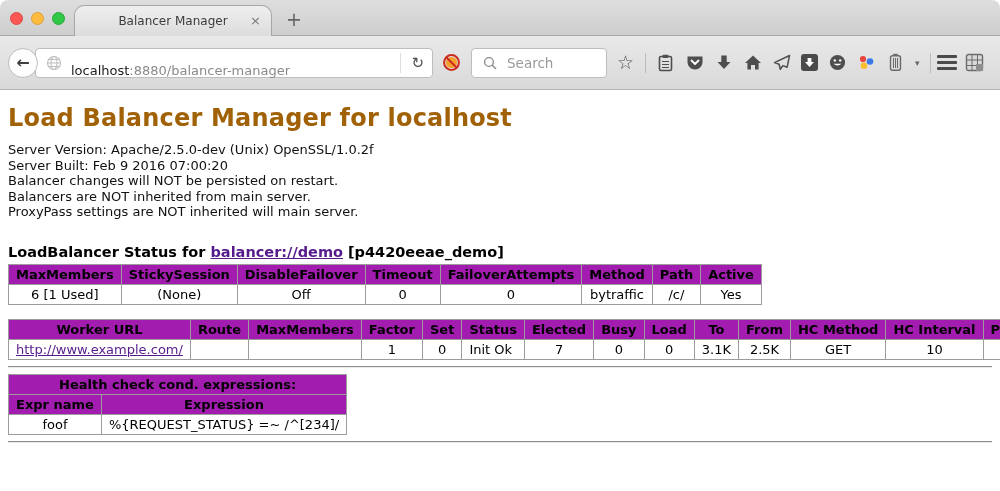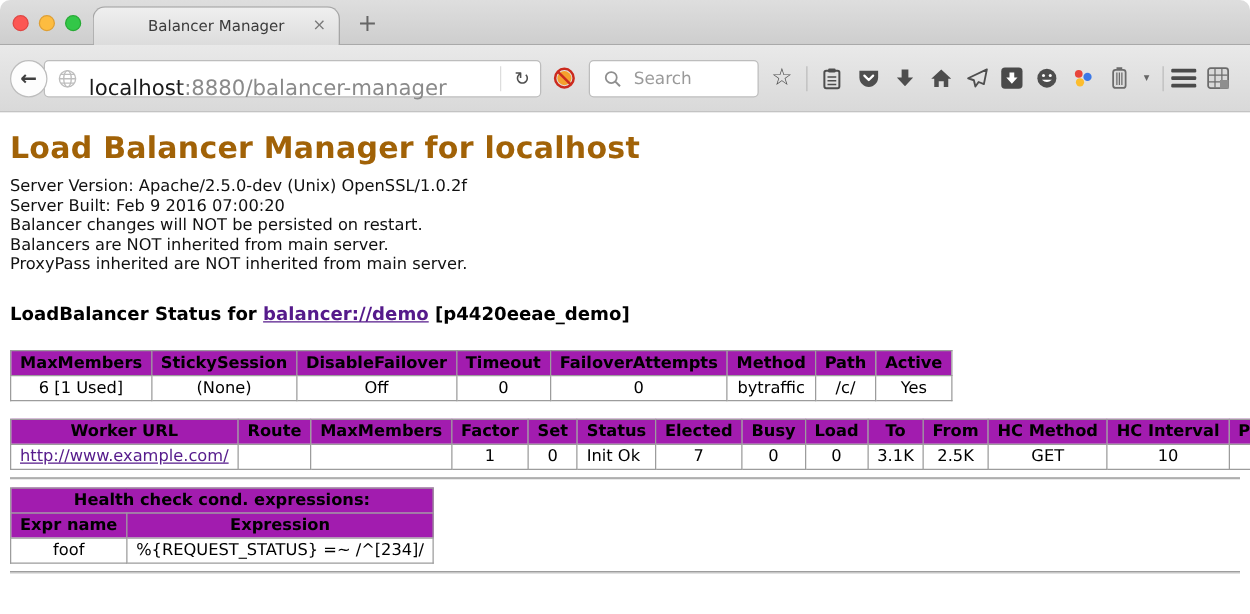--- a/index.html
+++ b/index.html
@@ -46,21 +46,21 @@
     display:flex; align-items:center; justify-content:center;
     font-size:16px; font-weight:bold; color:#3f3f3f;
     z-index:2; margin-right:-3px; flex:0 0 auto;
   }
   .urlbar {
     flex:0 0 398px; height:30px; background:#fff;
     border:1px solid #bdbdbd; border-radius:4px;
     display:flex; align-items:center; padding:0 4px 0 8px;
   }
   .urlbar .globe { margin-right:8px; opacity:.75; flex:0 0 auto; }
-  .url-text { flex:1 1 auto; font-size:17px; white-space:nowrap; overflow:hidden;margin-top:16px; }
+  .url-text { flex:1 1 auto; font-size:13px; white-space:nowrap; overflow:hidden;margin-top:16px; }
   .url-host { color:#1c1c1c; }
   .url-rest { color:#8a8a8a; }
   .url-sep { width:1px; height:20px; background:#ddd; margin:0 6px; }
   .reload { font-size:15px; color:#4f4f4f; padding:0 4px; }
   .blocked { margin-left:9px; flex:0 0 auto; }
   .searchbox {
     margin-left:10px; flex:0 0 136px; height:30px; background:#fff;
     border:1px solid #bdbdbd; border-radius:4px;
     display:flex; align-items:center; padding:0 8px; gap:6px;
   }
@@ -76,21 +76,21 @@
   .darkbox { width:17px; height:17px; background:#4a4a4a; border-radius:3px; display:flex; align-items:center; justify-content:center; }
   .caret { font-size:9px; color:#666; }
   .burger { width:20px; display:flex; flex-direction:column; gap:3px; margin-left:6px; }
   .burger span { height:3px; background:#4a4a4a; border-radius:1px; }
   .grid-icon { margin-left:8px; }
 
   
   .content { background:#fff; height:401px; padding:0 8px; overflow:hidden; }
   h1.page-title { margin:14px 0 10px 0; font-size:24px; color:#a16207; letter-spacing:.2px; }
   .info { font-size:13px; color:#111; line-height:15.5px; }
-  .status-line { margin:24px 0 20px 0; font-size:14.5px; font-weight:bold; color:#000; }
+  .status-line { margin:24px 0 4px 0; font-size:14.5px; font-weight:bold; color:#000; }
   .status-line a { color:#551a8b; text-decoration:underline; }
   .status-suffix { margin-left:5px; }
 
   table { border-collapse:collapse; font-size:13px; color:#000; }
   table, th, td { border:1px solid #9c9c9c; }
   table { border-color:#777; }
   th { background:#a21caf; font-weight:bold; padding:2px 7px; white-space:nowrap; }
   td { padding:2px 7px; text-align:center; white-space:nowrap; }
   td.left { text-align:left; }
   td a { color:#551a8b; text-decoration:underline; }
@@ -231,21 +231,21 @@
     </span>
   </div>
 
   <div class="content">
     <h1 class="page-title">Load Balancer Manager for localhost</h1>
 
     <div class="info">Server Version: Apache/2.5.0-dev (Unix) OpenSSL/1.0.2f</div>
     <div class="info">Server Built: Feb 9 2016 07:00:20</div>
     <div class="info">Balancer changes will NOT be persisted on restart.</div>
     <div class="info">Balancers are NOT inherited from main server.</div>
-    <div class="info">ProxyPass inherited are NOT inherited from main server.</div>
+    <div class="info">ProxyPass settings are NOT inherited will main server.</div>
 
     <div class="status-line">
       <span>LoadBalancer Status for</span>
       <a href="#">balancer://demo</a><span class="status-suffix">[p4420eeae_demo]</span>
     </div>
 
     <table class="tbl-balancer">
       <tbody>
           <tr>
         <th>MaxMembers</th>

